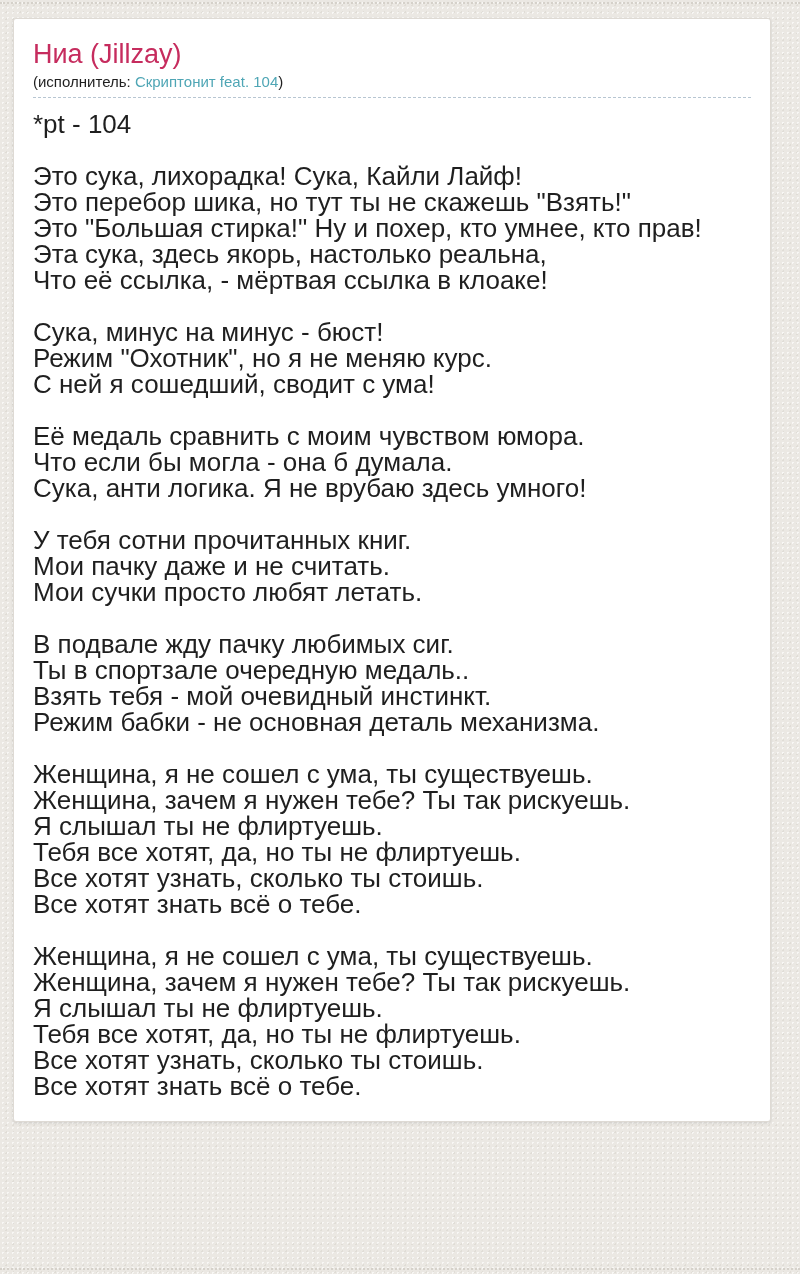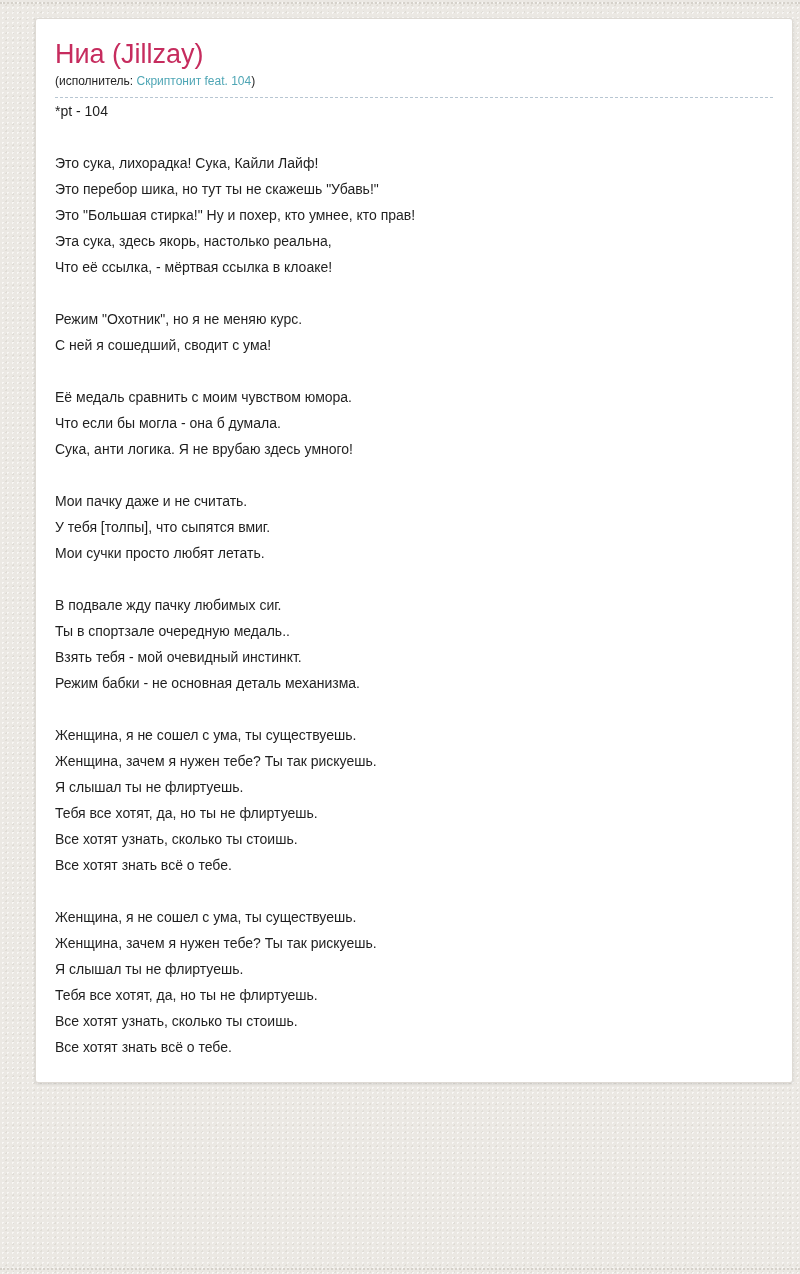--- a/index.html
+++ b/index.html
@@ -23,51 +23,52 @@
     position: absolute;
     left: 0;
     right: 0;
     height: 0;
     border-top: 2px dotted #d5d1ca;
   }
   .stitch-top { top: 2px; }
   .stitch-bottom { top: 1268px; }
   .card {
     position: absolute;
-    left: 35px;
+    left: 13px;
     top: 18px;
     width: 758px;
     box-sizing: border-box;
     background: var(--card-bg, #ffffff);
     border: 1px solid #dedad4;
     border-radius: 3px;
     box-shadow: 0 1px 3px rgba(0,0,0,0.13);
     padding: 20px 19px 22px 19px;
   }
   .page-title {
     margin: 0;
     font-size: 27px;
     font-weight: 400;
     line-height: 31px;
     color: var(--title, #c62c5e);
   }
   .artist-line {
-    font-size: 12px;
+    font-size: 15px;
     line-height: 21px;
     color: var(--text, #1f1f1f);
     padding: 1px 0 5px 0;
     border-bottom: 1px dashed var(--separator, #b7c6d2);
   }
   .artist-link {
     color: var(--link, #4fa6b5);
     text-decoration: none;
     cursor: pointer;
   }
   .lyrics {
-    font-size: 14px;
+    margin-top: 13px;
+    font-size: 26px;
     line-height: 26px;
     color: var(--text, #1f1f1f);
   }
   .stanza {
     margin: 0 0 26px 0;
   }
   .stanza:last-child {
     margin-bottom: 0;
   }
   .line {
@@ -83,37 +84,38 @@
   <h1 class="page-title">Ниа (Jillzay)</h1>
   <div class="artist-line">
     <span>(исполнитель: </span><a class="artist-link">Скриптонит feat. 104</a><span>)</span>
   </div>
   <div class="lyrics">
       <div class="stanza">
         <div class="line">*pt - 104</div>
       </div>
       <div class="stanza">
         <div class="line">Это сука, лихорадка! Сука, Кайли Лайф!</div>
-        <div class="line">Это перебор шика, но тут ты не скажешь "Убавь!"</div>
+        <div class="line">Это перебор шика, но тут ты не скажешь "Взять!"</div>
         <div class="line">Это "Большая стирка!" Ну и похер, кто умнее, кто прав!</div>
         <div class="line">Эта сука, здесь якорь, настолько реальна,</div>
         <div class="line">Что её ссылка, - мёртвая ссылка в клоаке!</div>
       </div>
       <div class="stanza">
+        <div class="line">Сука, минус на минус - бюст!</div>
         <div class="line">Режим "Охотник", но я не меняю курс.</div>
         <div class="line">С ней я сошедший, сводит с ума!</div>
       </div>
       <div class="stanza">
         <div class="line">Её медаль сравнить с моим чувством юмора.</div>
         <div class="line">Что если бы могла - она б думала.</div>
         <div class="line">Сука, анти логика. Я не врубаю здесь умного!</div>
       </div>
       <div class="stanza">
+        <div class="line">У тебя сотни прочитанных книг.</div>
         <div class="line">Мои пачку даже и не считать.</div>
-        <div class="line">У тебя [толпы], что сыпятся вмиг.</div>
         <div class="line">Мои сучки просто любят летать.</div>
       </div>
       <div class="stanza">
         <div class="line">В подвале жду пачку любимых сиг.</div>
         <div class="line">Ты в спортзале очередную медаль..</div>
         <div class="line">Взять тебя - мой очевидный инстинкт.</div>
         <div class="line">Режим бабки - не основная деталь механизма.</div>
       </div>
       <div class="stanza">
         <div class="line">Женщина, я не сошел с ума, ты существуешь.</div>

